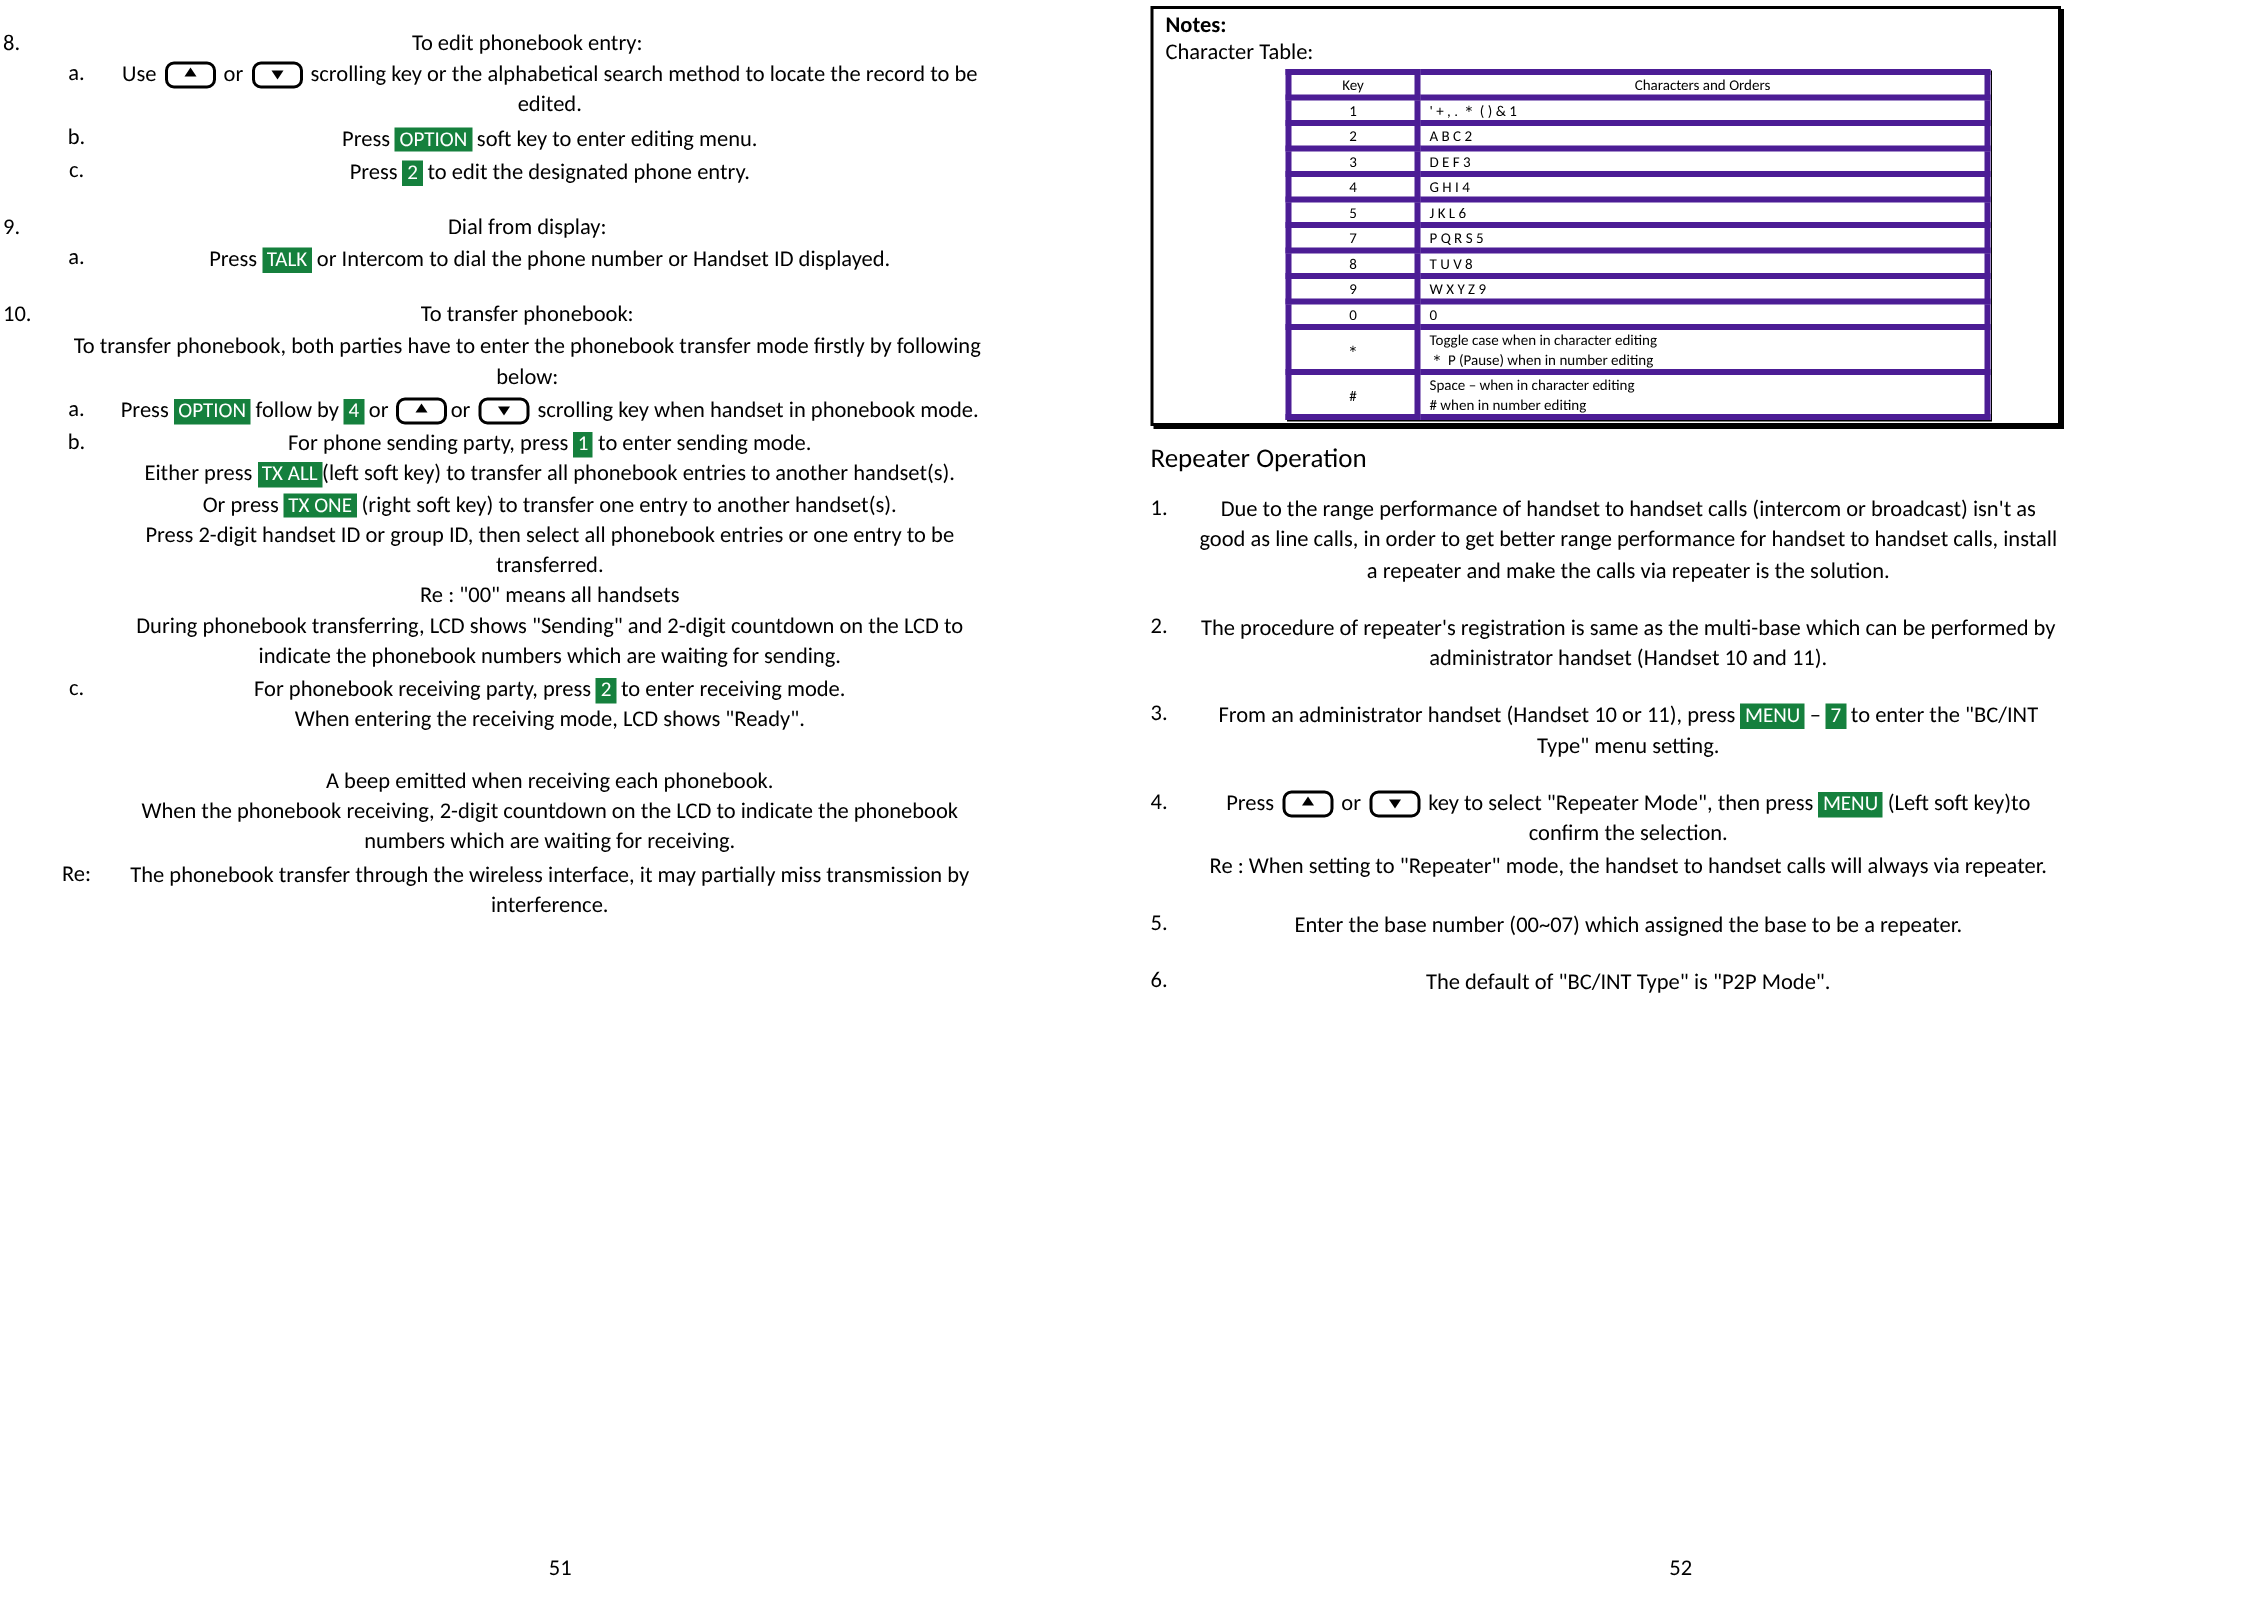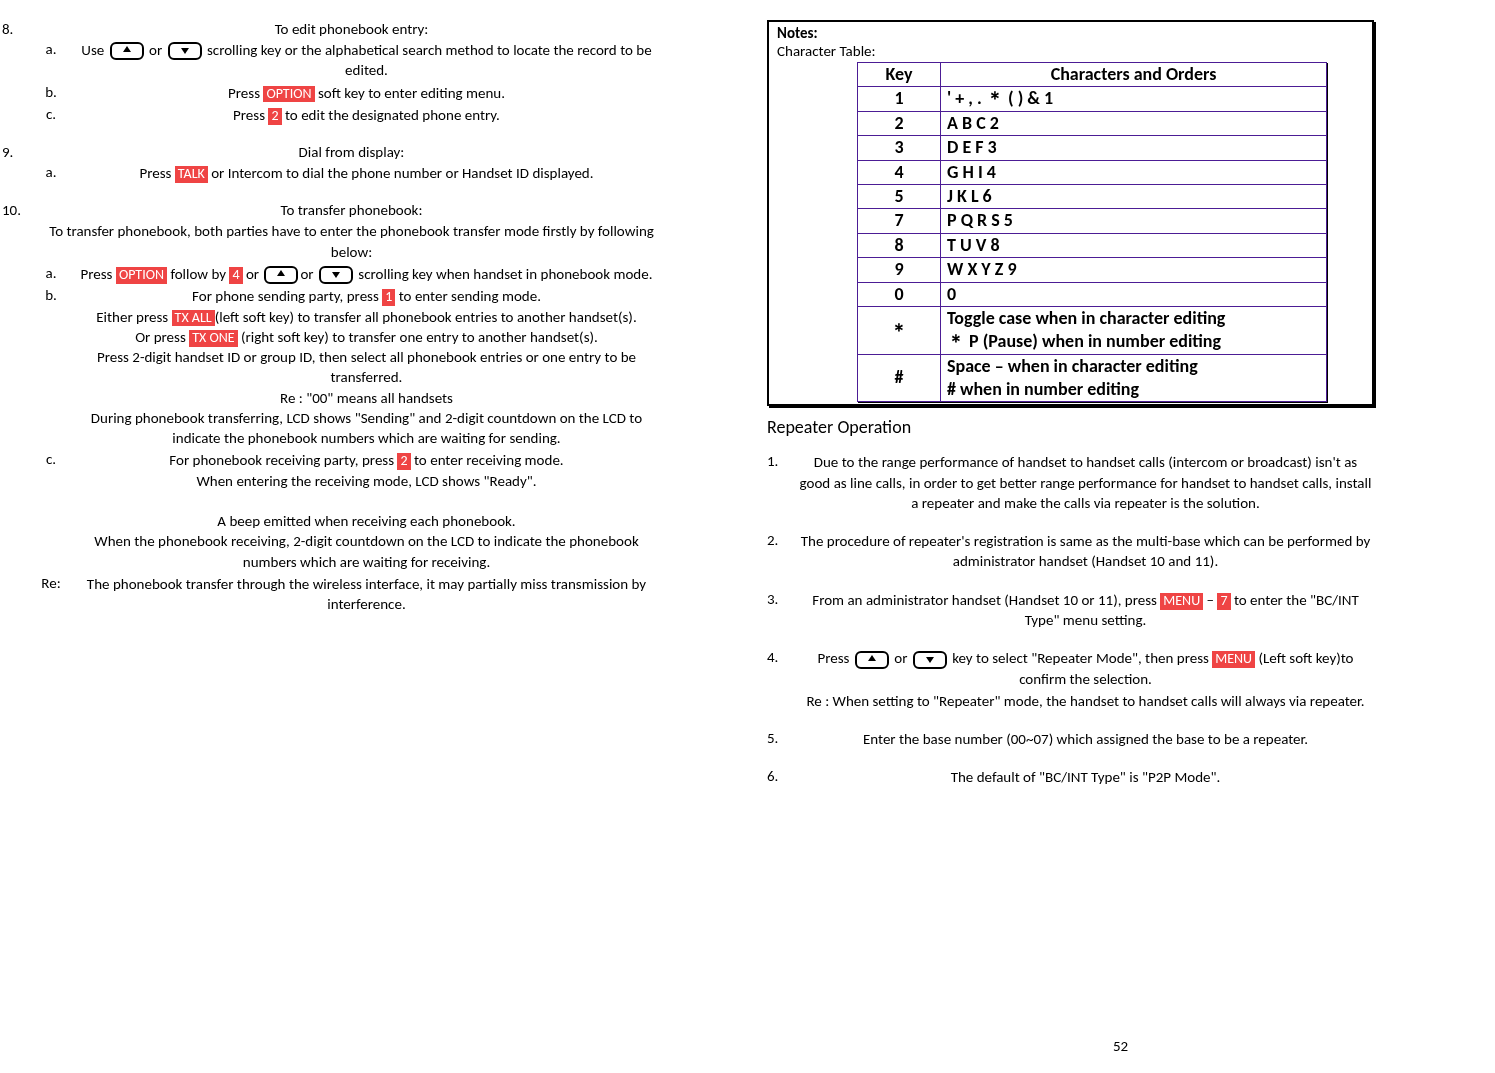--- a/index.html
+++ b/index.html
@@ -16,35 +16,35 @@
     width: 1495px;
     height: 1073px;
   }
   .page {
     width: 747px;
     height: 1073px;
     position: relative;
     box-sizing: border-box;
   }
   .page-left { padding: 20px 80px 0 0; }
-  .page-right { padding: 20px 120px 0 20px; }
+  .page-right { padding: 4px 120px 0 20px; }
   ol.main { list-style: none; padding: 0; margin: 0; }
   .item { display: flex; margin-bottom: 18px; }
   .num { width: 34px; flex-shrink: 0; text-align: left; padding-left: 2px; }
   .num.nested { width: 30px; padding-left: 0; }
   .body { flex: 1; text-align: center; }
   .intro { margin-bottom: 2px; }
   .sub { display: flex; margin-top: 2px; }
   .sub .lbl { width: 30px; flex-shrink: 0; }
   .sub .txt { flex: 1; line-height: 1.35; }
   .para { margin-top: 0; margin-bottom: 0; line-height: 1.35; }
   .pageno { position: absolute; bottom: 18px; left: 0; right: 0; text-align: center; font-size: 15px; }
   .kcap {
     display: inline-block;
-    background: #ef4444;
+    background: #15803d;
     color: #fff;
     padding: 0 3px;
     font-size: 14px;
     line-height: 1.2;
     vertical-align: baseline;
   }
   .scrollkey {
     display: inline-block;
     width: 34px;
     height: 18px;
@@ -63,24 +63,24 @@
     margin: 0 0 10px 0;
   }
   .notesbox .hdr { font-weight: bold; }
   table.ct {
     border-collapse: collapse;
     margin: 2px 0 0 80px;
     width: 470px;
     box-shadow: 1px 1px 0 #000;
   }
   table.ct th, table.ct td {
-    border: 1px solid #4c1d95;
+    border: 4px solid #4c1d95;
     padding: 0 6px;
-    font-size: 18px;
-    font-weight: bold;
+    font-size: 10px;
+    font-weight: normal;
     text-align: left;
     line-height: 1.3;
   }
   table.ct th { text-align: center; }
   table.ct td.key { text-align: center; width: 70px; }
   .section-h { font-weight: normal; font-size: 18px; margin: 6px 0 14px 0; }
   .re-indent { padding-left: 26px; text-indent: -26px; }
 </style>
 </head>
 <body>
@@ -173,20 +173,21 @@
           </div>
 
           <div class="sub">
             <div class="lbl">Re:</div>
             <div class="txt">The phonebook transfer through the wireless interface, it may partially miss transmission by interference.</div>
           </div>
         </div>
       </li>
 
     </ol>
+    <div class="pageno">51</div>
   </div>
 
   <div class="page page-right">
 
     <div class="notesbox">
       <div class="hdr">Notes:</div>
       <div>Character Table:</div>
       <table class="ct">
         <tbody>
             <tr>

